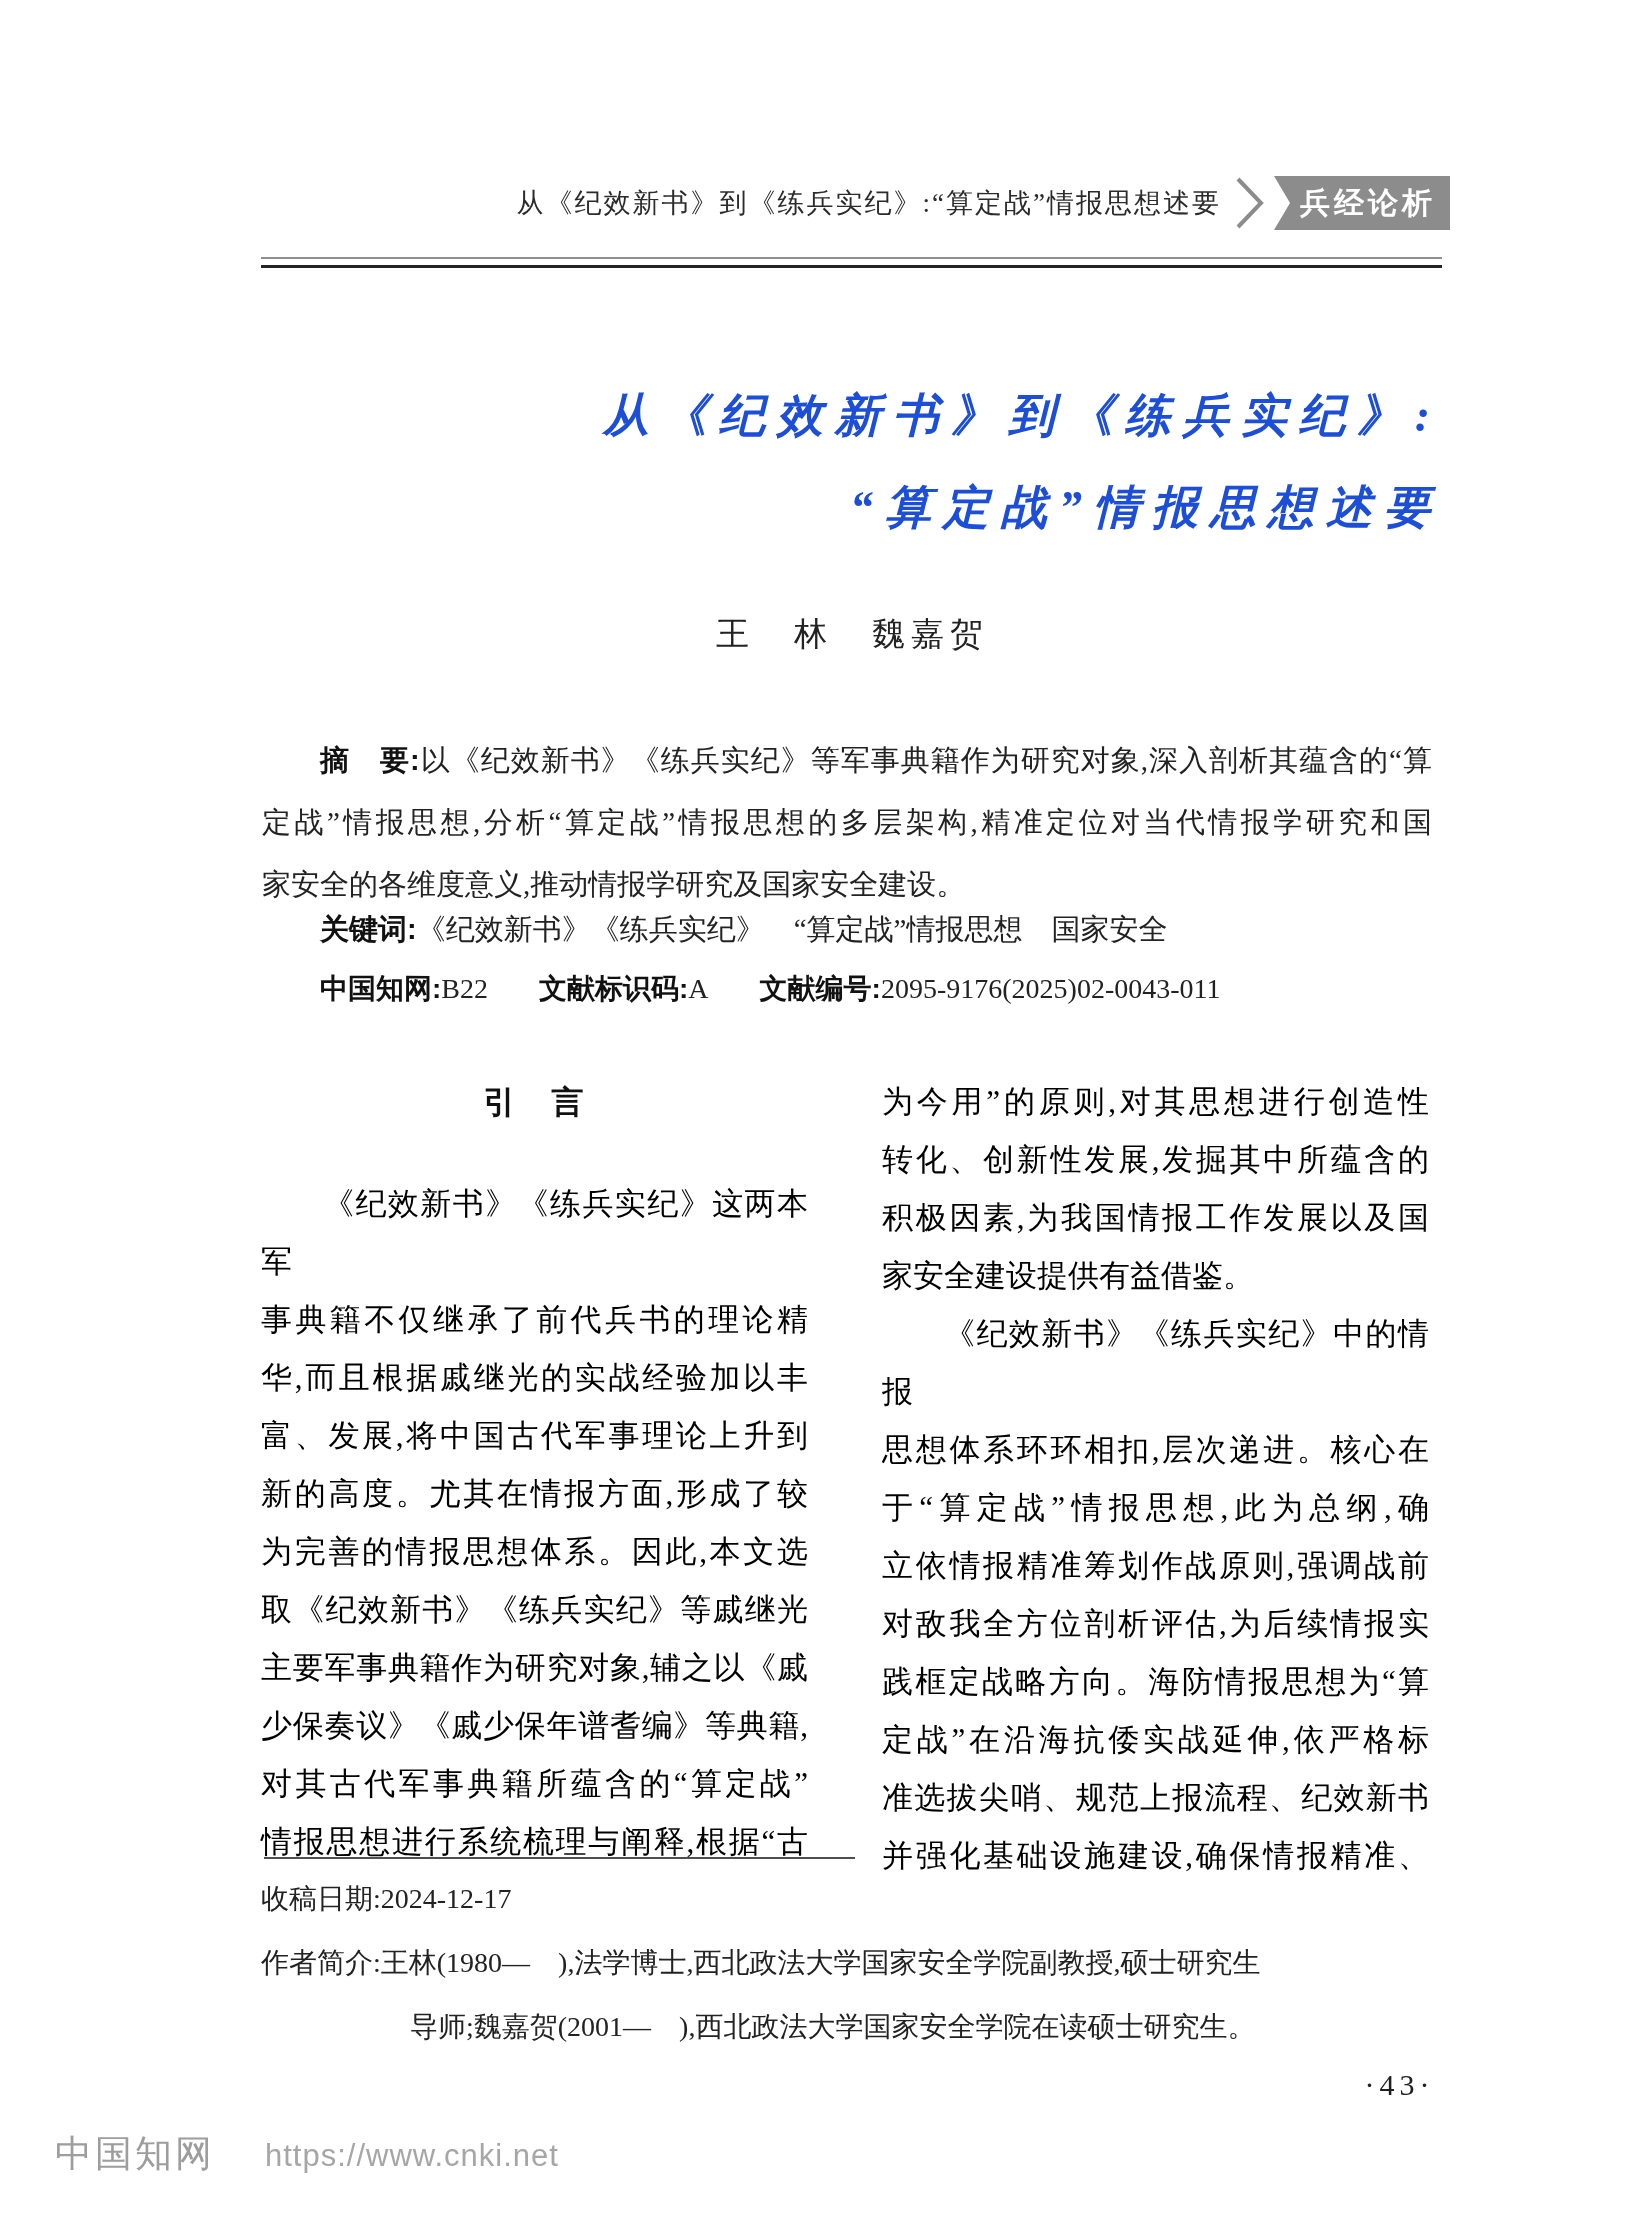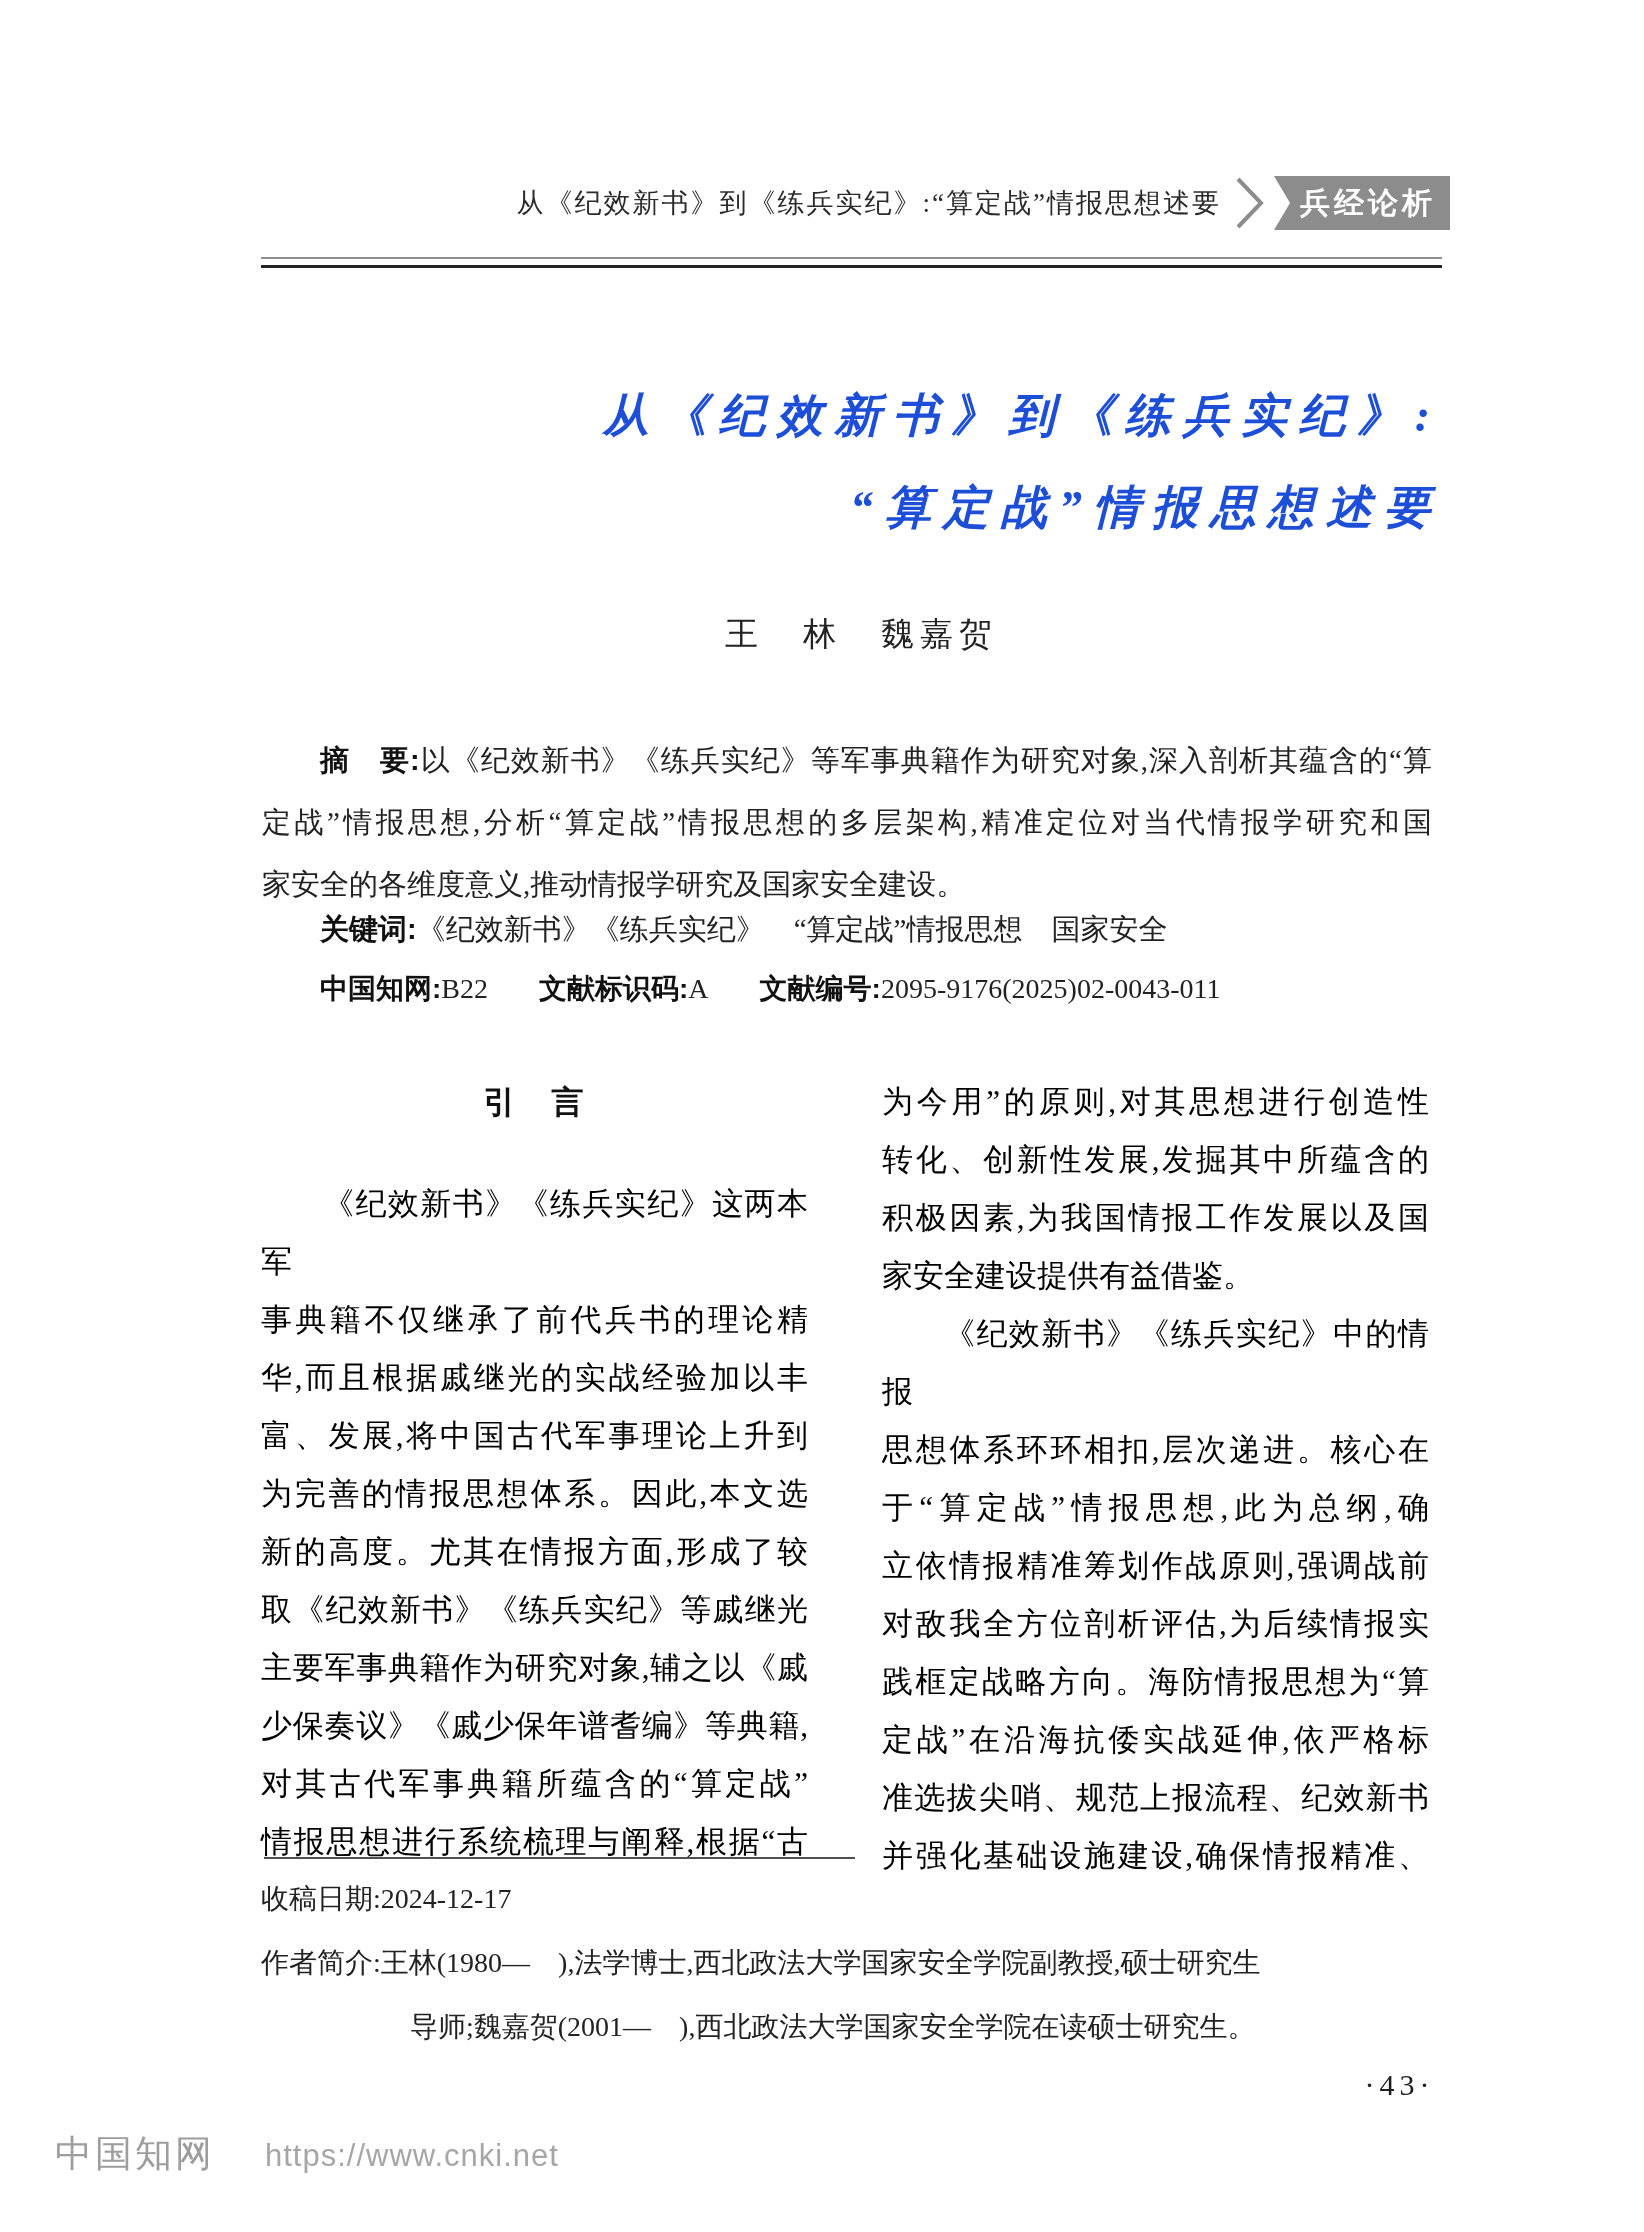--- a/index.html
+++ b/index.html
@@ -32,21 +32,21 @@
     border-top:2px solid #8f8f8f; border-bottom:3px solid #242424;
   }
 
   
   .article-title {
     position:absolute; top:370px; left:261px; width:1181px; text-align:right;
     font-size:46px; font-weight:bold; color:#1d4ed8;
     letter-spacing:12px; line-height:92px;font-style:italic;
   }
   .authors-line {
-    position:absolute; top:612px; left:271px; width:1181px; text-align:center;
+    position:absolute; top:612px; left:262px; width:1181px; text-align:center;
     font-size:33px; letter-spacing:6px; color:#222222;
   }
 
   
   .abstract {
     position:absolute; top:729px; left:262px; width:1170px;
     font-size:29px; line-height:62px; color:#222222;
   }
   .abs-line { text-align:justify; text-align-last:justify; word-break:break-all; }
   .abs-line.first { text-indent:58px; }
@@ -140,22 +140,22 @@
     <span class="meta-item"><span class="lbl">文献标识码:</span><span>A</span></span>
     <span><span class="lbl">文献编号:</span><span>2095-9176(2025)02-0043-011</span></span>
   </div>
 
   <div class="col col-left">
     <div class="col-heading">引　言</div>
     <div class="bline indent">《纪效新书》《练兵实纪》这两本军</div>
     <div class="bline">事典籍不仅继承了前代兵书的理论精</div>
     <div class="bline">华,而且根据戚继光的实战经验加以丰</div>
     <div class="bline">富、发展,将中国古代军事理论上升到</div>
+    <div class="bline">新的高度。尤其在情报方面,形成了较</div>
     <div class="bline">为完善的情报思想体系。因此,本文选</div>
-    <div class="bline">新的高度。尤其在情报方面,形成了较</div>
     <div class="bline">取《纪效新书》《练兵实纪》等戚继光</div>
     <div class="bline">主要军事典籍作为研究对象,辅之以《戚</div>
     <div class="bline">少保奏议》《戚少保年谱耆编》等典籍,</div>
     <div class="bline">对其古代军事典籍所蕴含的“算定战”</div>
     <div class="bline">情报思想进行系统梳理与阐释,根据“古</div>
   </div>
 
   <div class="col col-right">
     <div class="bline">为今用”的原则,对其思想进行创造性</div>
     <div class="bline">转化、创新性发展,发掘其中所蕴含的</div>

